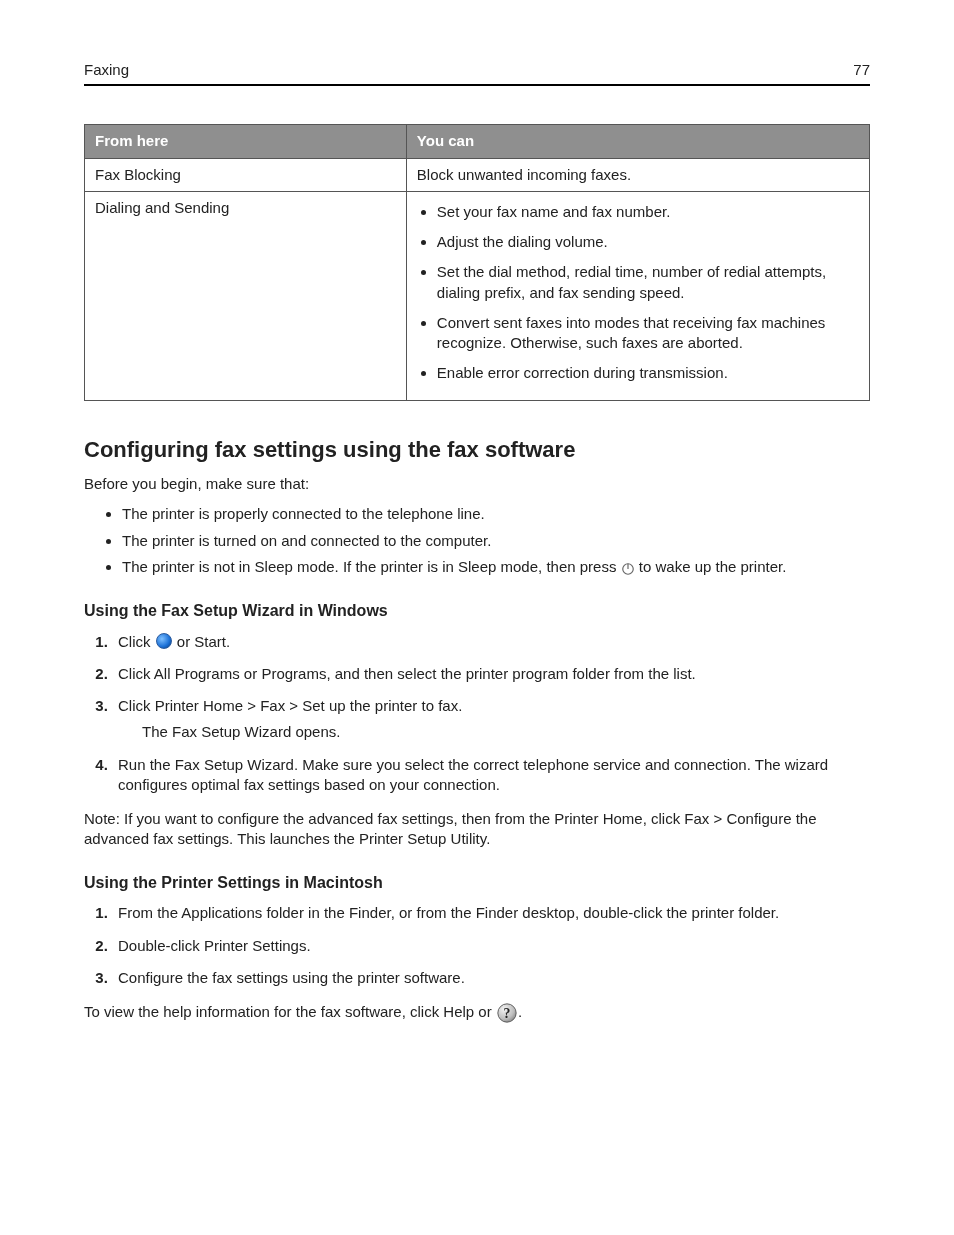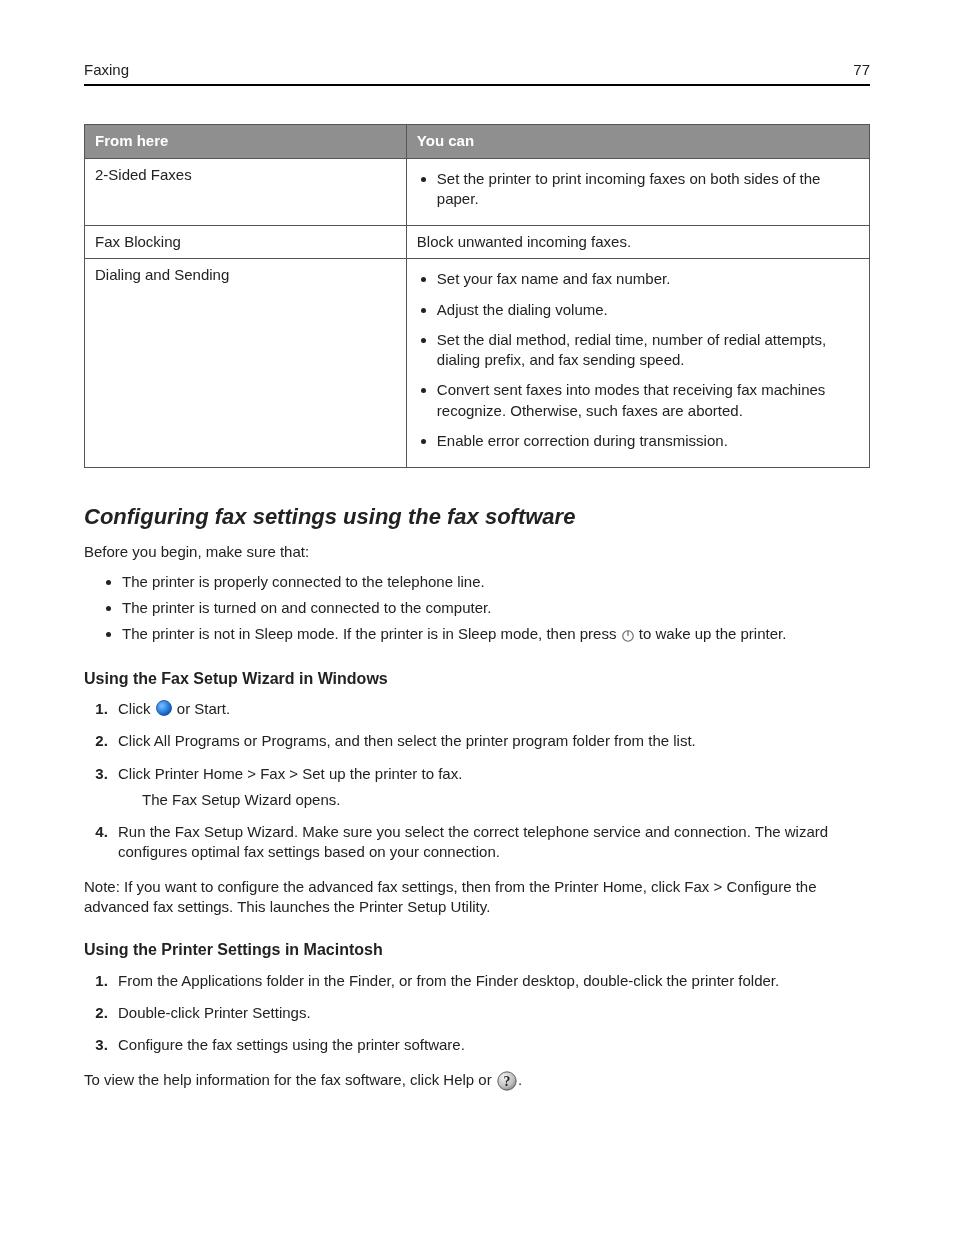--- a/index.html
+++ b/index.html
@@ -44,21 +44,20 @@
     margin: 2px 0 2px 0;
     padding-left: 20px;
   }
   ul.cell-list li {
     margin: 4px 0 10px 0;
   }
   h2.section {
     font-size: 22px;
     font-weight: 700;
     margin: 4px 0 10px 0;
-    font-style: italic;
   }
   p { margin: 8px 0 10px 0; }
   .body-list {
     margin: 4px 0 14px 0;
     padding-left: 38px;
   }
   .body-list li { margin: 6px 0; }
   h3.subhead {
     font-size: 16px;
     font-weight: 700;
@@ -98,28 +97,20 @@
 </div>
 
 <table class="doc-table">
   <thead>
     <tr>
       <th>From here</th>
       <th>You can</th>
     </tr>
   </thead>
   <tbody>
-    <tr>
-      <td>2-Sided Faxes</td>
-      <td>
-        <ul class="cell-list">
-          <li>Set the printer to print incoming faxes on both sides of the paper.</li>
-        </ul>
-      </td>
-    </tr>
     <tr>
       <td>Fax Blocking</td>
       <td>Block unwanted incoming faxes.</td>
     </tr>
     <tr>
       <td>Dialing and Sending</td>
       <td>
         <ul class="cell-list">
           <li>Set your fax name and fax number.</li>
           <li>Adjust the dialing volume.</li>

